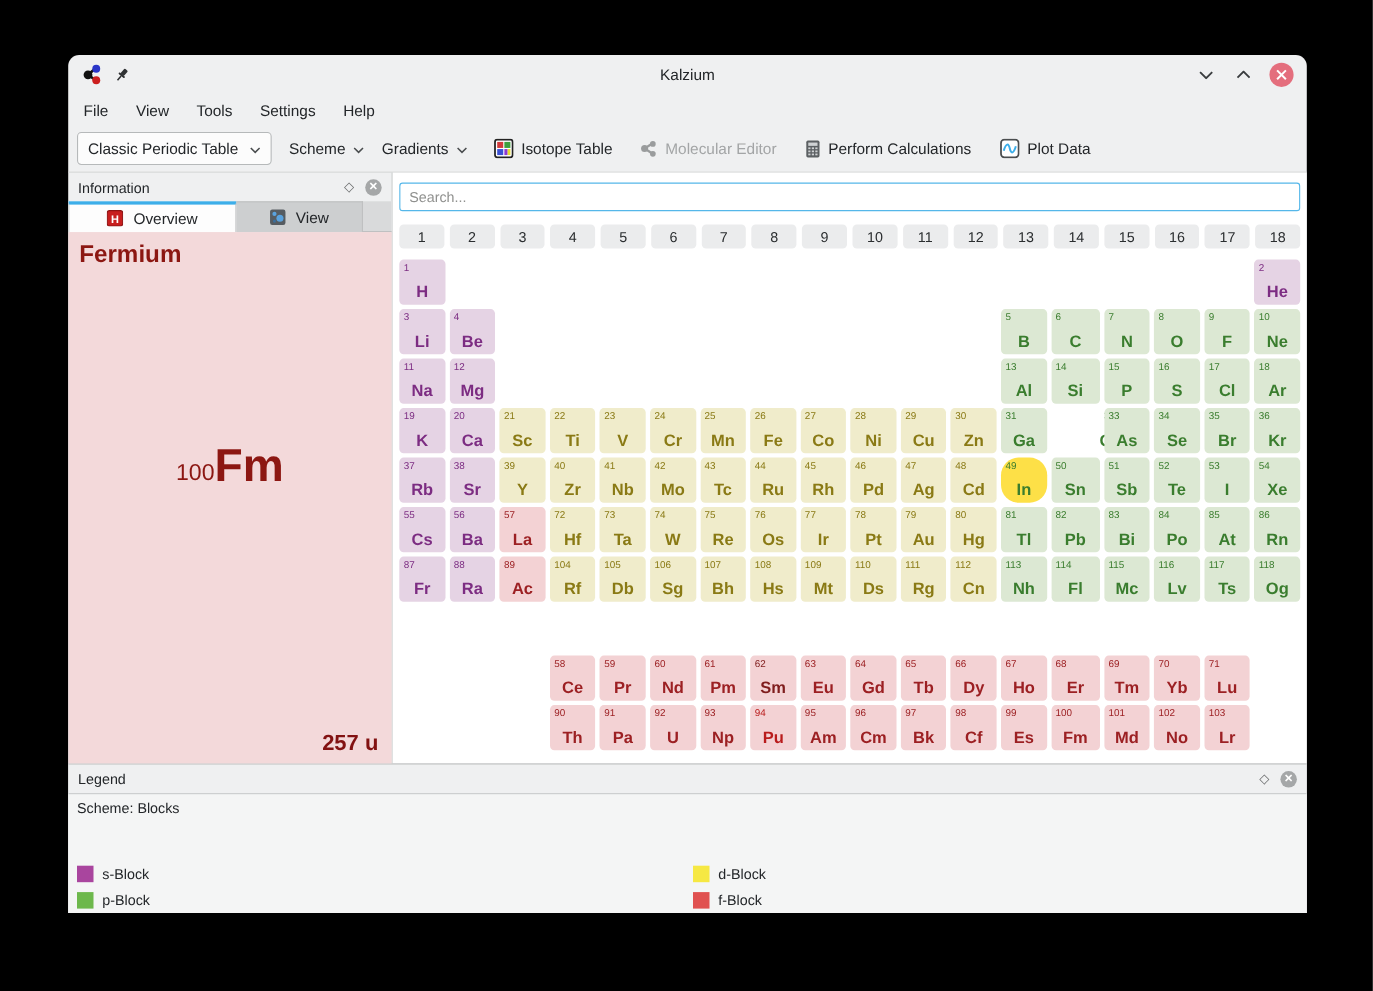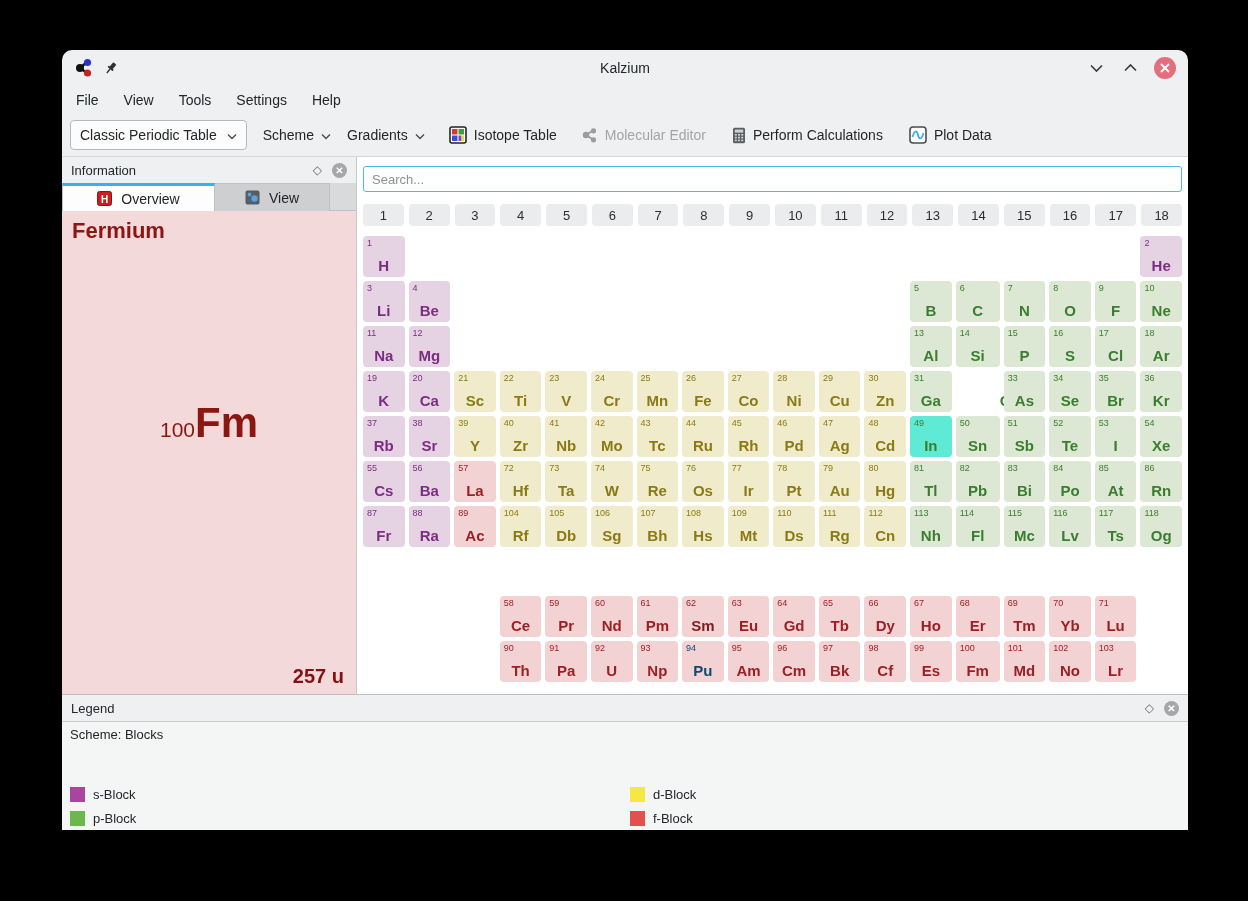--- a/index.html
+++ b/index.html
@@ -458,21 +458,21 @@
             <span class="pt-sym">Pd</span>
           </div>
           <div class="pt-cell" style="grid-area: 5 / 11; background: rgb(240, 236, 203); color: rgb(138, 122, 21);">
             <span class="pt-num">47</span>
             <span class="pt-sym">Ag</span>
           </div>
           <div class="pt-cell" style="grid-area: 5 / 12; background: rgb(240, 236, 203); color: rgb(138, 122, 21);">
             <span class="pt-num">48</span>
             <span class="pt-sym">Cd</span>
           </div>
-          <div class="pt-cell" style="grid-area: 5 / 13; background: #5eead4; color: rgb(58, 125, 46);">
+          <div class="pt-cell" style="grid-area: 5 / 13; background: #fde047; color: rgb(58, 125, 46); border-radius: 16px;">
             <span class="pt-num">49</span>
             <span class="pt-sym">In</span>
           </div>
           <div class="pt-cell" style="grid-area: 5 / 14; background: rgb(220, 232, 211); color: rgb(58, 125, 46);">
             <span class="pt-num">50</span>
             <span class="pt-sym">Sn</span>
           </div>
           <div class="pt-cell" style="grid-area: 5 / 15; background: rgb(220, 232, 211); color: rgb(58, 125, 46);">
             <span class="pt-num">51</span>
             <span class="pt-sym">Sb</span>
@@ -698,21 +698,21 @@
             <span class="pt-sym">Pa</span>
           </div>
           <div class="pt-cell" style="grid-area: 10 / 6; background: rgb(243, 210, 212); color: rgb(156, 32, 35);">
             <span class="pt-num">92</span>
             <span class="pt-sym">U</span>
           </div>
           <div class="pt-cell" style="grid-area: 10 / 7; background: rgb(243, 210, 212); color: rgb(156, 32, 35);">
             <span class="pt-num">93</span>
             <span class="pt-sym">Np</span>
           </div>
-          <div class="pt-cell" style="grid-area: 10 / 8; background: rgb(243, 210, 212); color: #0c4a6e;">
+          <div class="pt-cell" style="grid-area: 10 / 8; background: rgb(243, 210, 212); color: #b91c1c;">
             <span class="pt-num">94</span>
             <span class="pt-sym">Pu</span>
           </div>
           <div class="pt-cell" style="grid-area: 10 / 9; background: rgb(243, 210, 212); color: rgb(156, 32, 35);">
             <span class="pt-num">95</span>
             <span class="pt-sym">Am</span>
           </div>
           <div class="pt-cell" style="grid-area: 10 / 10; background: rgb(243, 210, 212); color: rgb(156, 32, 35);">
             <span class="pt-num">96</span>
             <span class="pt-sym">Cm</span>

